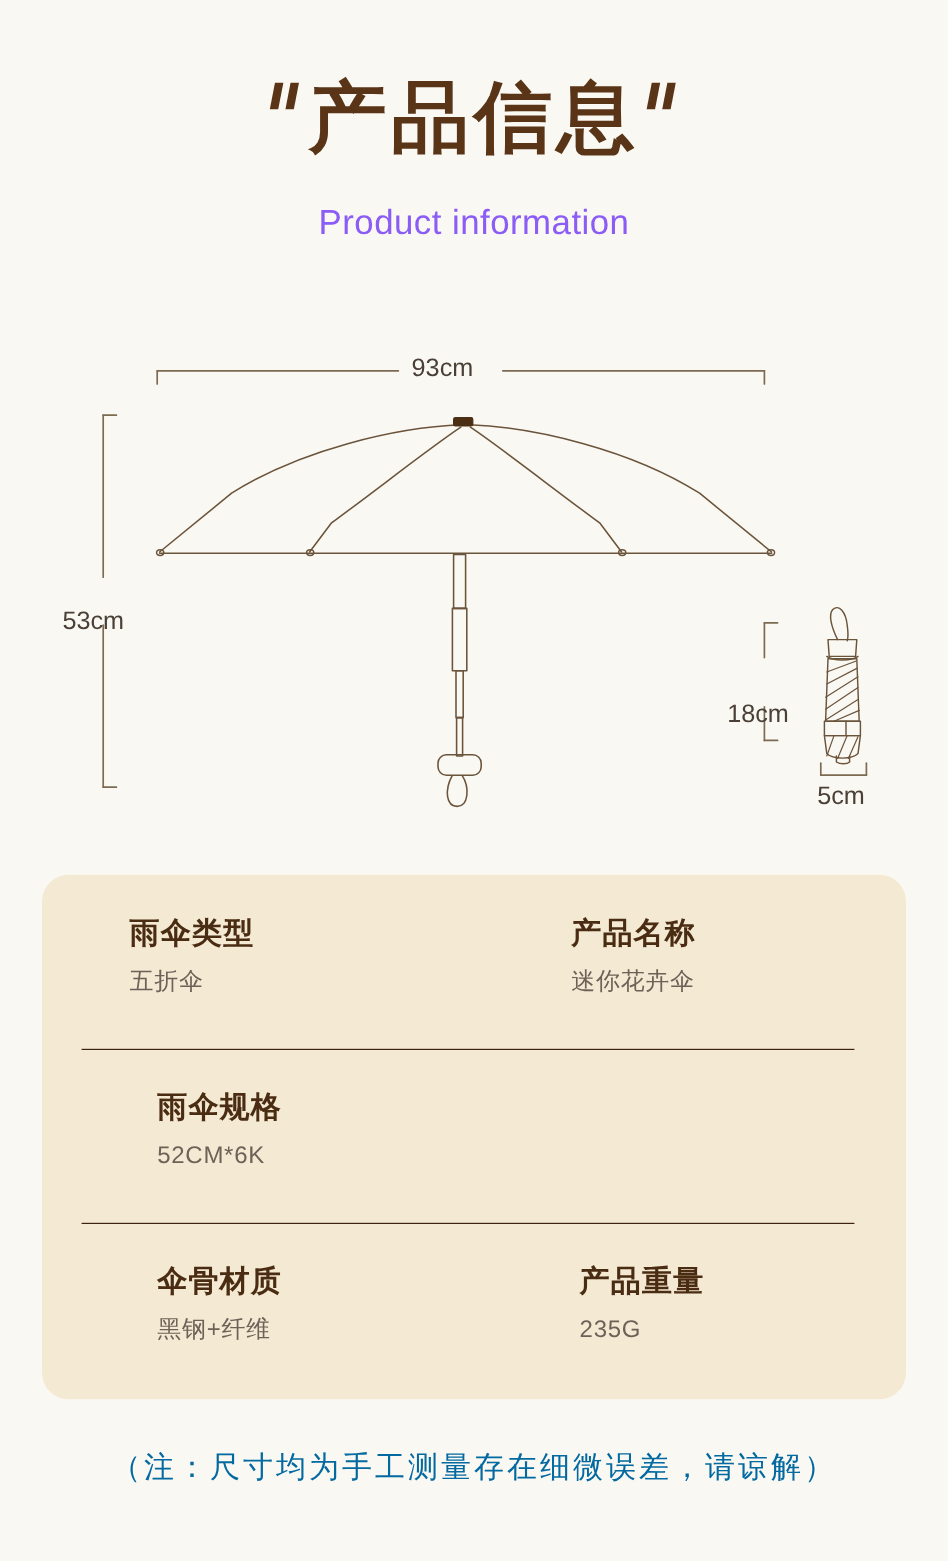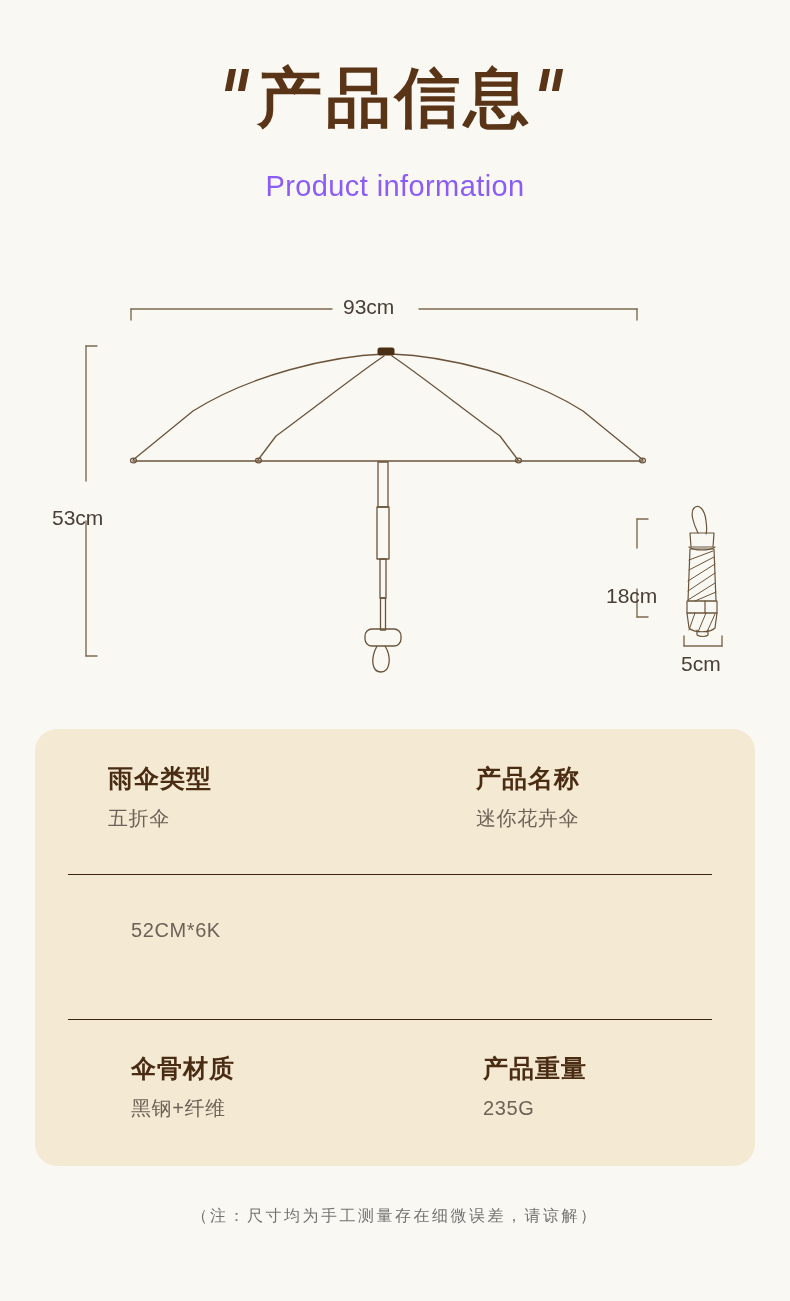--- a/index.html
+++ b/index.html
@@ -148,22 +148,22 @@
     letter-spacing: 0.6px;
     line-height: 27px;
   }
 
   .footnote {
     position: absolute;
     left: 0;
     top: 1206px;
     width: 790px;
     text-align: center;
-    font-size: 16px;
-    color: #737373;
+    font-size: 25px;
+    color: #0369a1;
     letter-spacing: 2.5px;
   }
 </style>
 </head>
 <body>
 
 <div class="page">
 
   <div class="header">
     <div class="title-row">
@@ -293,20 +293,21 @@
           <div class="spec-val">五折伞</div>
         </div>
         <div class="spec-cell left">
           <div class="spec-key">产品名称</div>
           <div class="spec-val">迷你花卉伞</div>
         </div>
       </div>
 
       <div class="spec-row">
         <div class="spec-cell left">
+          <div class="spec-key">雨伞规格</div>
           <div class="spec-val">52CM*6K</div>
         </div>
       </div>
 
       <div class="spec-row">
         <div class="spec-cell left">
           <div class="spec-key">伞骨材质</div>
           <div class="spec-val">黑钢+纤维</div>
         </div>
         <div class="spec-cell right">

